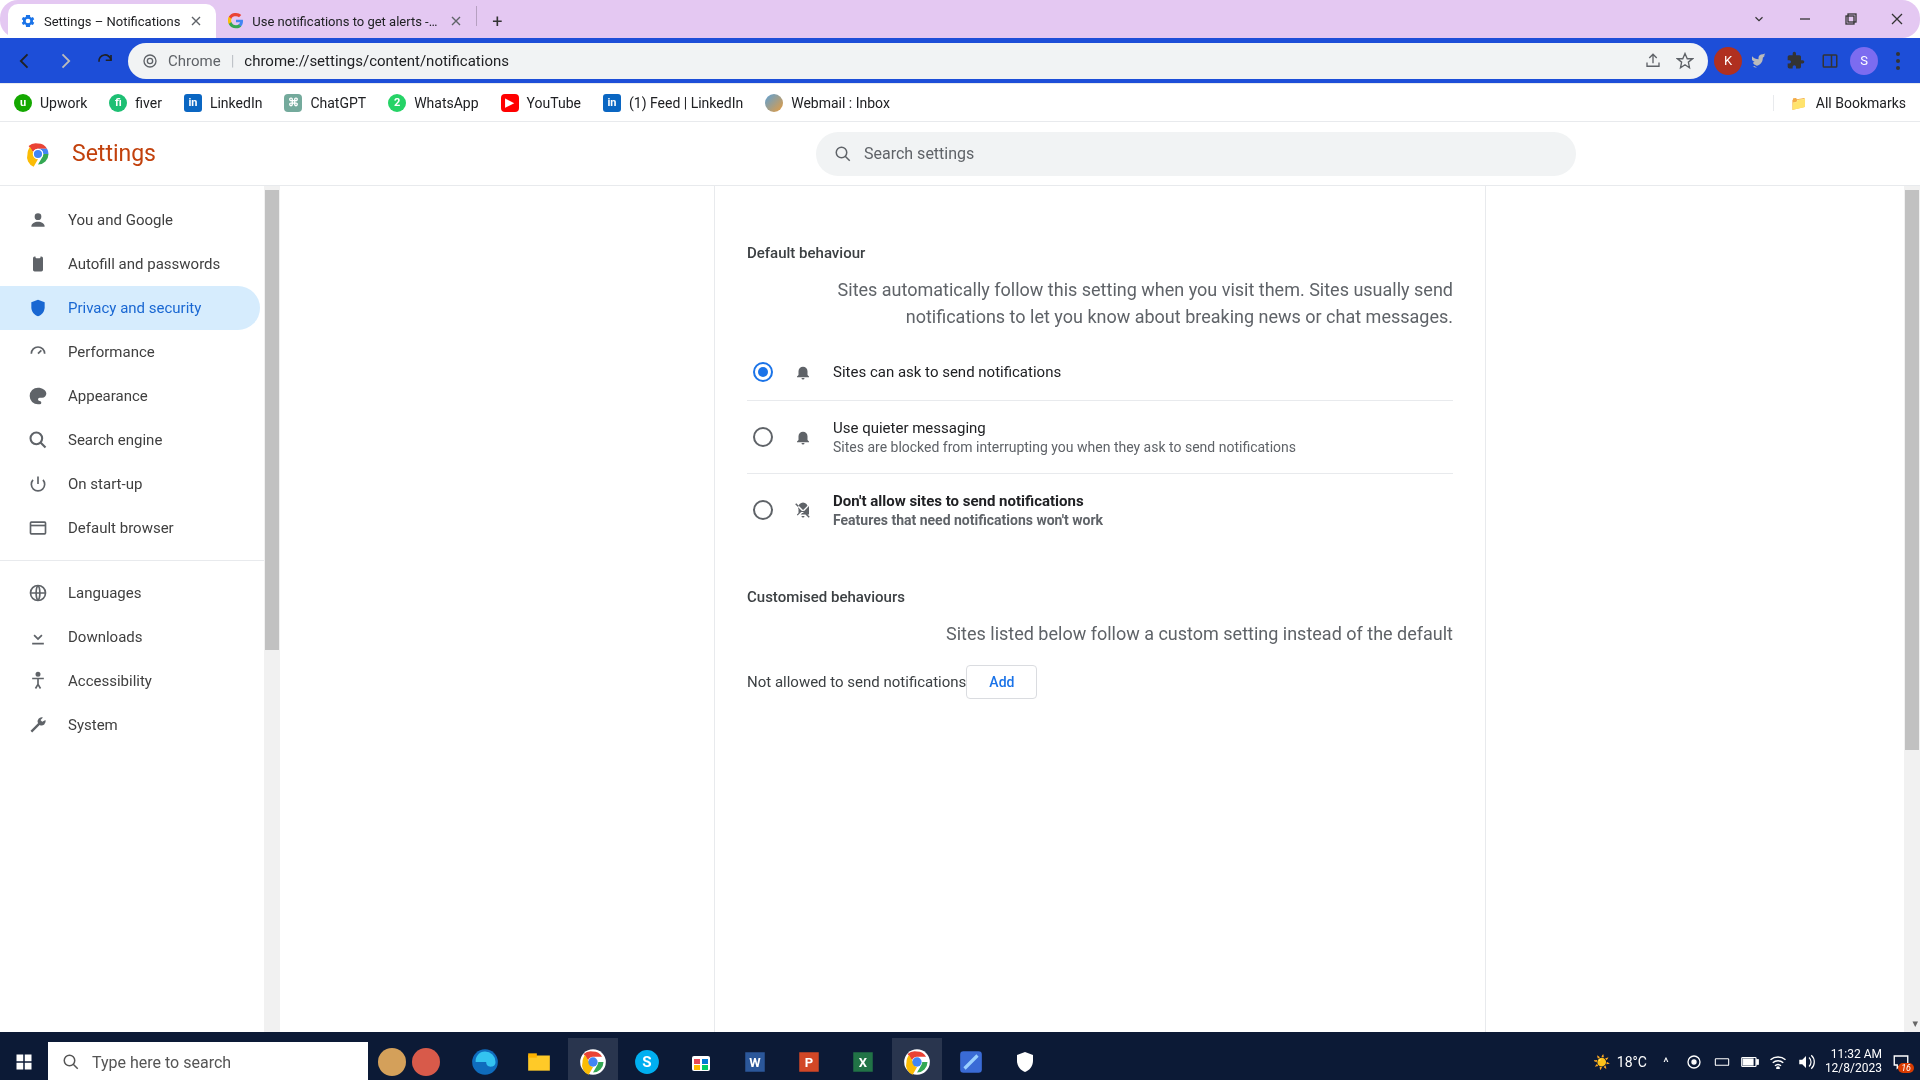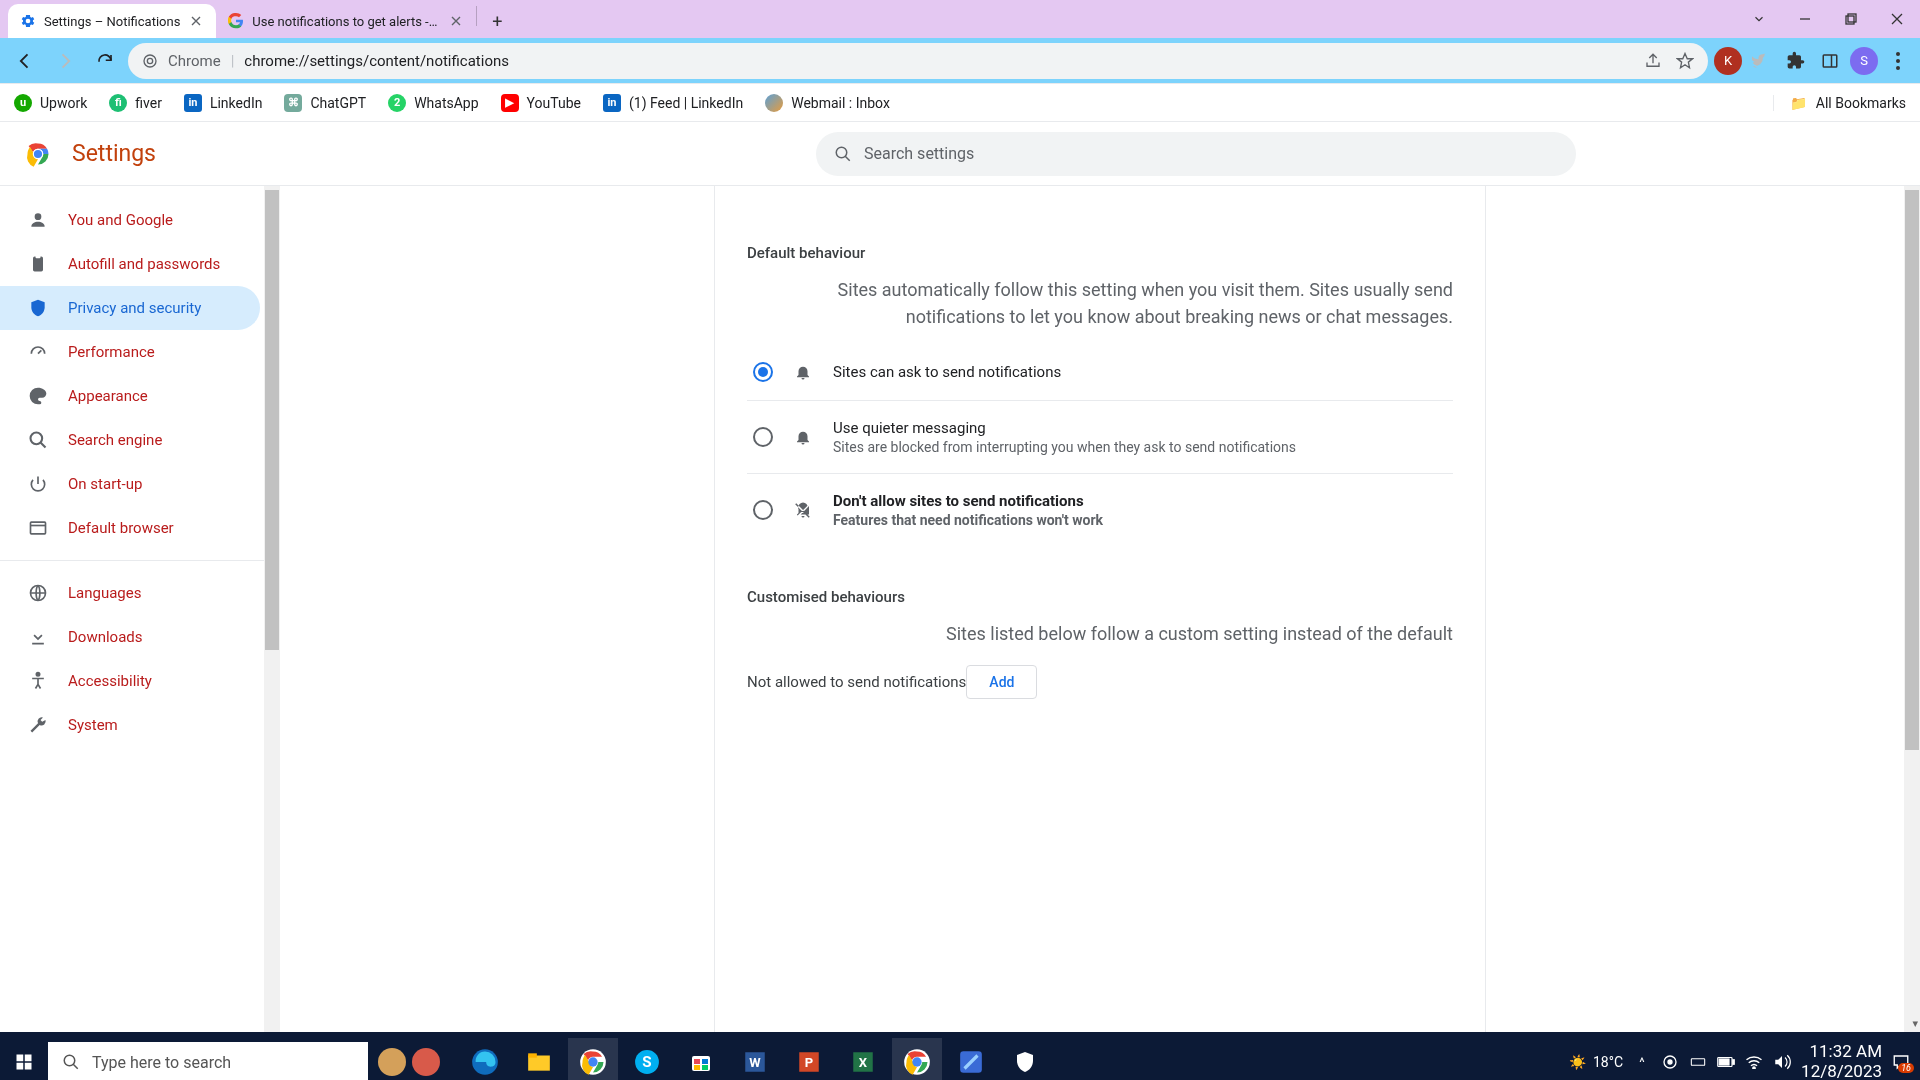--- a/index.html
+++ b/index.html
@@ -1,33 +1,33 @@
 <!DOCTYPE html>
 <html><head>
 <meta charset="utf-8">
 <style>
 * { margin: 0; padding: 0; box-sizing: border-box; font-family: "Segoe UI", Roboto, Arial, sans-serif; }
 body { width: 1920px; height: 1080px; overflow: hidden; background: #fff; transform-origin: top left; }
 .scale-wrapper { width: 1920px; height: 1080px; }
 
 
-.titlebar { height: 38px; background: #e4c8f2; display: flex; align-items: flex-end; }
+.titlebar { height: 38px; background: #e4c8f2; display: flex; align-items: flex-end; border-radius: 18px; }
 .tabs { display: flex; align-items: flex-end; padding-left: 8px; height: 100%; }
 .tab { display: flex; align-items: center; gap: 8px; height: 34px; padding: 0 12px; font-size: 13px; color: #202124; max-width: 260px; }
 .tab.active { background: #fff; border-radius: 10px 10px 0 0; }
 .tab .favicon { width: 16px; height: 16px; flex-shrink: 0; display: flex; align-items: center; justify-content: center; }
 .tab .title { white-space: nowrap; overflow: hidden; text-overflow: ellipsis; flex: 1; }
 .tab .close { width: 16px; height: 16px; display: flex; align-items: center; justify-content: center; color: #5f6368; }
 .newtab { width: 28px; height: 28px; display: flex; align-items: center; justify-content: center; margin-left: 6px; margin-bottom: 3px; color: #333; font-size: 18px; }
 .tab-sep { width: 1px; height: 20px; background: rgba(0,0,0,0.2); align-self: center; margin-bottom: 6px; }
 .window-controls { margin-left: auto; display: flex; align-items: center; height: 100%; }
 .wc { width: 46px; height: 100%; display: flex; align-items: center; justify-content: center; color: #333; }
 
 
-.toolbar { height: 46px; background: #7dd3fc; border-bottom: 1px solid #e8eaed; display: flex; align-items: center; padding: 0 8px; gap: 6px; }
+.toolbar { height: 46px; background: #1d4ed8; border-bottom: 1px solid #e8eaed; display: flex; align-items: center; padding: 0 8px; gap: 6px; }
 .navbtn { width: 34px; height: 34px; display: flex; align-items: center; justify-content: center; color: #202124; }
 .navbtn.disabled { color: #bbb; }
 .omnibox { flex: 1; height: 36px; background: #f1f3f4; border-radius: 18px; display: flex; align-items: center; padding: 0 14px; gap: 10px; font-size: 15px; color: #202124; }
 .omnibox .chrome-label { color: #5f6368; }
 .omnibox .divider { color: #bdc1c6; }
 .omnibox .url-text { color: #202124; }
 .omnibox .right { margin-left: auto; display: flex; align-items: center; gap: 14px; color: #5f6368; }
 .toolbar .ext { width: 28px; height: 28px; border-radius: 50%; display: flex; align-items: center; justify-content: center; font-size: 13px; color: #fff; }
 .ext-k { background: #b03020; }
 .ext-bird { color: #bbb; background: transparent; }
@@ -45,21 +45,21 @@
 
 .settings-hdr { height: 64px; display: flex; align-items: center; padding: 0 24px; gap: 20px; border-bottom: 1px solid #e8eaed; }
 .chrome-logo { width: 28px; height: 28px; }
 .settings-title { font-size: 23px; color: #c2410c; font-weight: 400; }
 .settings-search { margin-left: auto; margin-right: 320px; width: 760px; height: 44px; background: #f1f3f4; border-radius: 22px; display: flex; align-items: center; padding: 0 18px; gap: 12px; color: #5f6368; font-size: 16px; }
 
 
 .settings-body { display: flex; height: calc(100% - 38px - 46px - 38px - 64px - 48px); }
 .sidebar-wrap { width: 280px; position: relative; overflow: hidden; }
 .sidebar { width: 100%; padding-top: 12px; }
-.side-item { height: 44px; display: flex; align-items: center; gap: 20px; padding-left: 28px; padding-right: 16px; font-size: 15px; color: #b91c1c; border-radius: 0 22px 22px 0; margin-right: 20px; }
+.side-item { height: 44px; display: flex; align-items: center; gap: 20px; padding-left: 28px; padding-right: 16px; font-size: 15px; color: #404040; border-radius: 0 22px 22px 0; margin-right: 20px; }
 .side-item.selected { background: #d6ecfd; color: #1967d2; }
 .side-item.selected .sicon { fill: #1967d2; color: #1967d2; }
 .sicon { width: 20px; height: 20px; color: #5f6368; fill: #5f6368; flex-shrink: 0; display: flex; align-items: center; justify-content: center; }
 .side-sep { height: 1px; background: #e8eaed; margin: 10px 0; }
 .side-scroll { position: absolute; right: 0; top: 0; width: 16px; height: 100%; background: #f1f1f1; }
 .side-thumb { position: absolute; right: 1px; top: 4px; width: 14px; height: 460px; background: #c1c1c1; }
 
 
 .content-wrap { flex: 1; display: flex; justify-content: center; position: relative; background: #fff; }
 .content-scroll { position: absolute; right: 0; top: 0; width: 16px; height: 100%; background: #f1f1f1; }
@@ -86,21 +86,21 @@
 .taskbar { height: 60px; background: #0c1a36; display: flex; align-items: center; color: #fff; position: relative; }
 .start { width: 48px; height: 48px; display: flex; align-items: center; justify-content: center; }
 .searchbox { height: 40px; width: 320px; background: #fff; display: flex; align-items: center; gap: 12px; padding: 0 14px; color: #555; font-size: 16px; }
 .task-decor { display: flex; gap: 6px; padding: 0 10px; }
 .task-decor .d { width: 28px; height: 28px; border-radius: 50%; }
 .task-apps { display: flex; gap: 4px; padding-left: 10px; align-items: center; height: 100%; }
 .tapp { width: 50px; height: 48px; display: flex; align-items: center; justify-content: center; position: relative; }
 .tapp.active { background: rgba(255,255,255,0.12); }
 .tray { margin-left: auto; display: flex; align-items: center; gap: 10px; padding-right: 10px; font-size: 13px; height: 100%; }
 .tray .weather { display: flex; align-items: center; gap: 6px; font-size: 14px; }
-.tray .clock { text-align: right; line-height: 1.15; font-size: 17px; }
+.tray .clock { text-align: right; line-height: 1.15; font-size: 12px; }
 .tray .icn { width: 18px; height: 18px; display: flex; align-items: center; justify-content: center; color: #fff; }
 .notif-badge { position: relative; font-style: italic; }
 .notif-badge .count { position: absolute; bottom: -2px; right: -4px; background: #d83b01; color: #fff; border-radius: 8px; font-size: 9px; padding: 0 3px; }
 
 svg { display: block; }
 </style>
 </head>
 <body>
 
 <div class="scale-wrapper">

